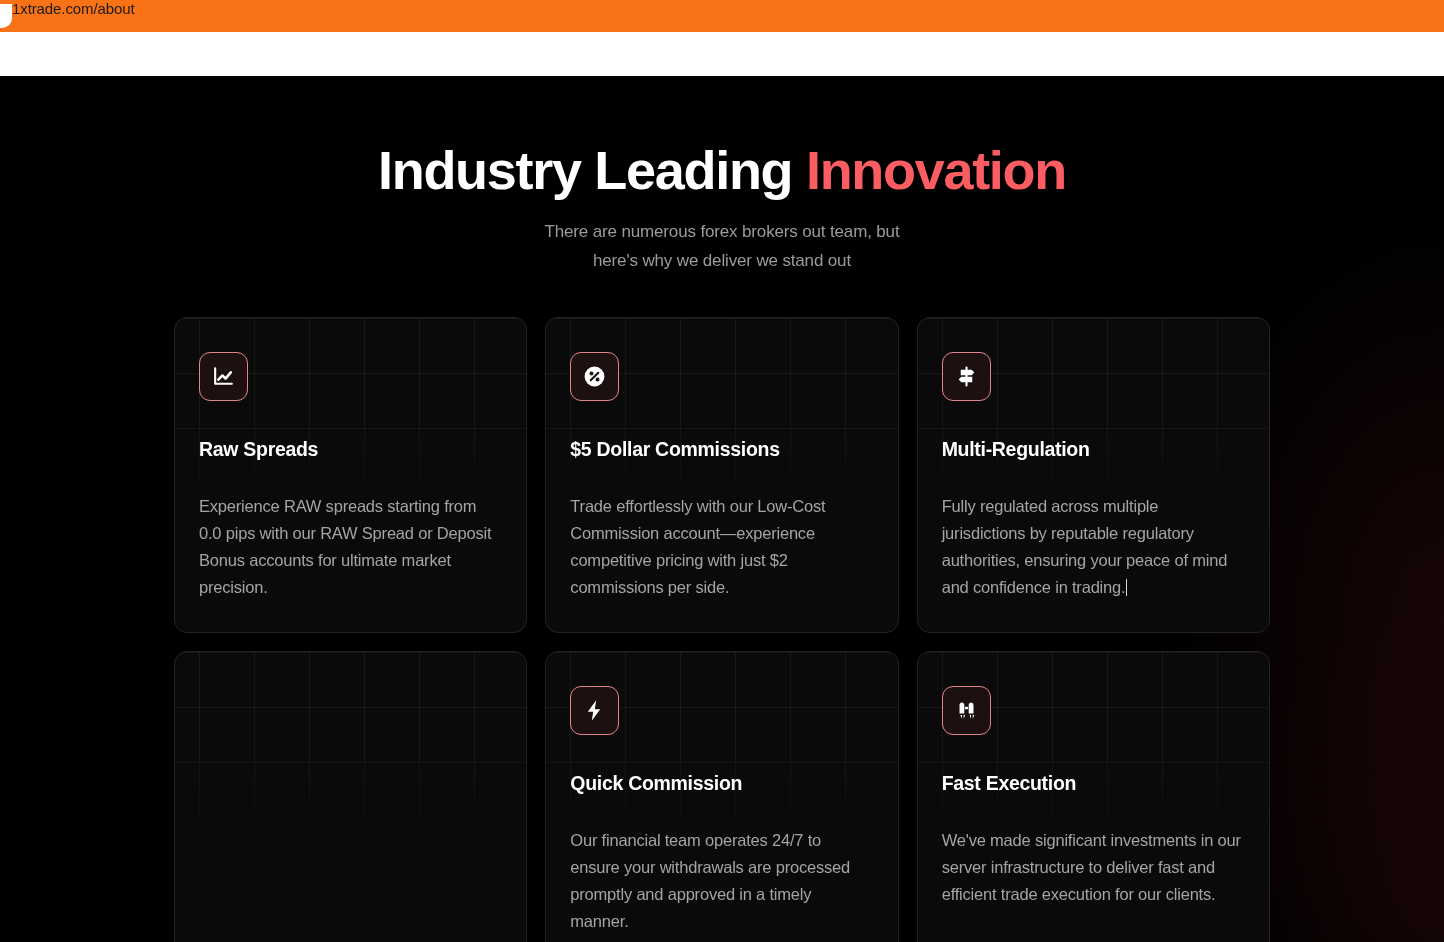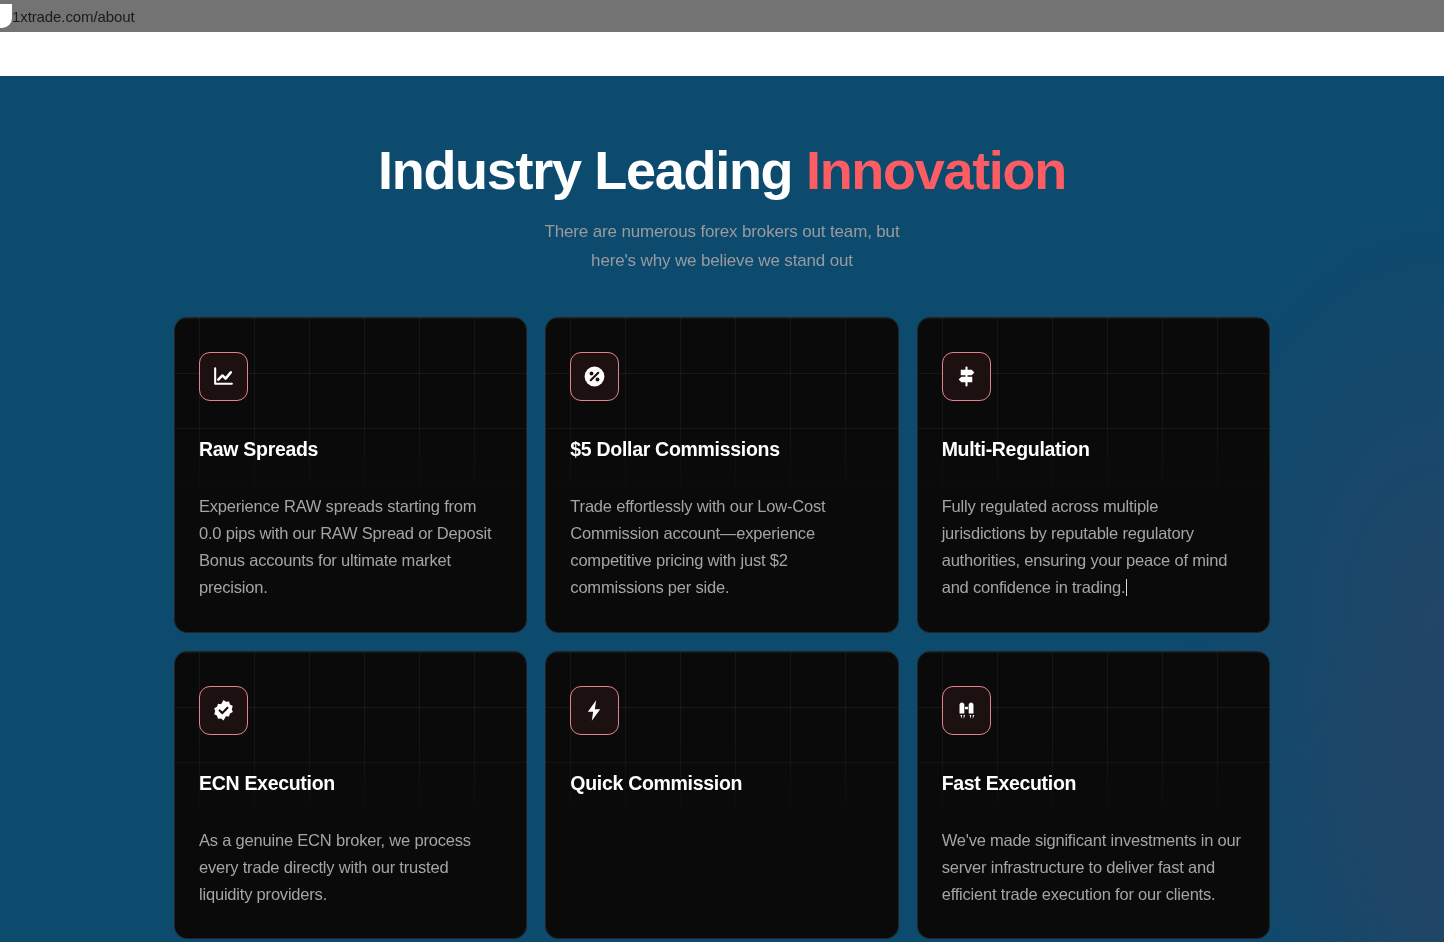--- a/index.html
+++ b/index.html
@@ -9,23 +9,22 @@
     height: 942px;
     overflow: hidden;
     font-family: "Liberation Sans", sans-serif;
     background: #ffffff;
   }
 
   
   .browser-bar {
     height: 32px;
     width: 100%;
-    background: #737373;
+    background: #f97316;
     display: flex;
-    align-items: center;
     position: relative;
   }
   .tab-nub {
     position: absolute;
     left: -10px;
     top: 4px;
     width: 22px;
     height: 24px;
     background: #ffffff;
     border-radius: 0 0 10px 0;
@@ -41,21 +40,21 @@
     height: 44px;
     width: 100%;
     background: #ffffff;
   }
 
   
   .page {
     position: relative;
     width: 1444px;
     height: 866px;
-    background: #0c4a6e;
+    background: #000000;
     overflow: hidden;
   }
   .page::after {
     content: "";
     position: absolute;
     inset: 0;
     pointer-events: none;
     background:
       radial-gradient(ellipse 380px 560px at 100% 62%, rgba(180,40,50,0.13), rgba(0,0,0,0) 72%),
       radial-gradient(ellipse 300px 420px at 99% 97%, rgba(160,35,45,0.10), rgba(0,0,0,0) 75%);
@@ -162,21 +161,21 @@
 <div class="white-strip"></div>
 
 <div class="page">
 
   <div class="hero">
     <h1>
       <span>Industry Leading </span><span class="accent">Innovation</span>
     </h1>
     <p>
       <span>There are numerous forex brokers out team, but</span><br>
-      <span>here's why we believe we stand out</span>
+      <span>here's why we deliver we stand out</span>
     </p>
   </div>
 
   <div class="cards">
 
     <div class="card">
       <div class="card-grid-bg"></div>
       <div class="card-inner">
         <div class="icon-box">
           <svg width="25" height="25" viewBox="0 0 24 24" fill="none" stroke="#ffffff" stroke-width="2" stroke-linecap="round" stroke-linejoin="round">
@@ -215,41 +214,32 @@
             <path d="M17.5 12.2 H7 l-2.5 2.6 L7 17.4 h10.5 Z" fill="#ffffff"></path>
           </svg>
         </div>
         <div class="card-title">Multi-Regulation</div>
         <div class="card-desc"><span>Fully regulated across multiple jurisdictions by reputable regulatory authorities, ensuring your peace of mind and confidence in trading.</span><span class="caret"></span></div>
       </div>
     </div>
 
     <div class="card">
       <div class="card-grid-bg"></div>
-      <div class="card-inner">
-        <div class="icon-box">
-          <svg width="25" height="25" viewBox="0 0 24 24">
-            <path fill="#ffffff" d="M12 1.8l2.3 1.9 3-0.3 0.9 2.9 2.7 1.4-0.9 2.9 0.9 2.9-2.7 1.4-0.9 2.9-3-0.3L12 21.6l-2.3-1.9-3 0.3-0.9-2.9-2.7-1.4 0.9-2.9-0.9-2.9 2.7-1.4 0.9-2.9 3 0.3z"></path>
-            <polyline points="8.3,12 10.9,14.5 15.8,9.4" fill="none" stroke="#1d1011" stroke-width="2.1" stroke-linecap="round" stroke-linejoin="round"></polyline>
-          </svg>
-        </div>
-        <div class="card-title">ECN Execution</div>
-        <div class="card-desc">As a genuine ECN broker, we process every trade directly with our trusted liquidity providers.</div>
-      </div>
     </div>
 
     <div class="card">
       <div class="card-grid-bg"></div>
       <div class="card-inner">
         <div class="icon-box">
           <svg width="25" height="25" viewBox="0 0 24 24">
             <path fill="#ffffff" d="M13.6 2.2 L5.6 13.1 h5.1 l-1.3 8.7 8.1-11.1 h-5.2 z"></path>
           </svg>
         </div>
         <div class="card-title">Quick Commission</div>
+        <div class="card-desc">Our financial team operates 24/7 to ensure your withdrawals are processed promptly and approved in a timely manner.</div>
       </div>
     </div>
 
     <div class="card">
       <div class="card-grid-bg"></div>
       <div class="card-inner">
         <div class="icon-box">
           <svg width="25" height="25" viewBox="0 0 24 24">
             <path fill="#ffffff" d="M7.6 4.2c1.3 0 2.3 1.1 2.3 2.4v8.2H5.3V6.6c0-1.3 1-2.4 2.3-2.4z"></path>
             <path fill="#ffffff" d="M16.4 4.2c1.3 0 2.3 1.1 2.3 2.4v8.2h-4.6V6.6c0-1.3 1-2.4 2.3-2.4z"></path>

